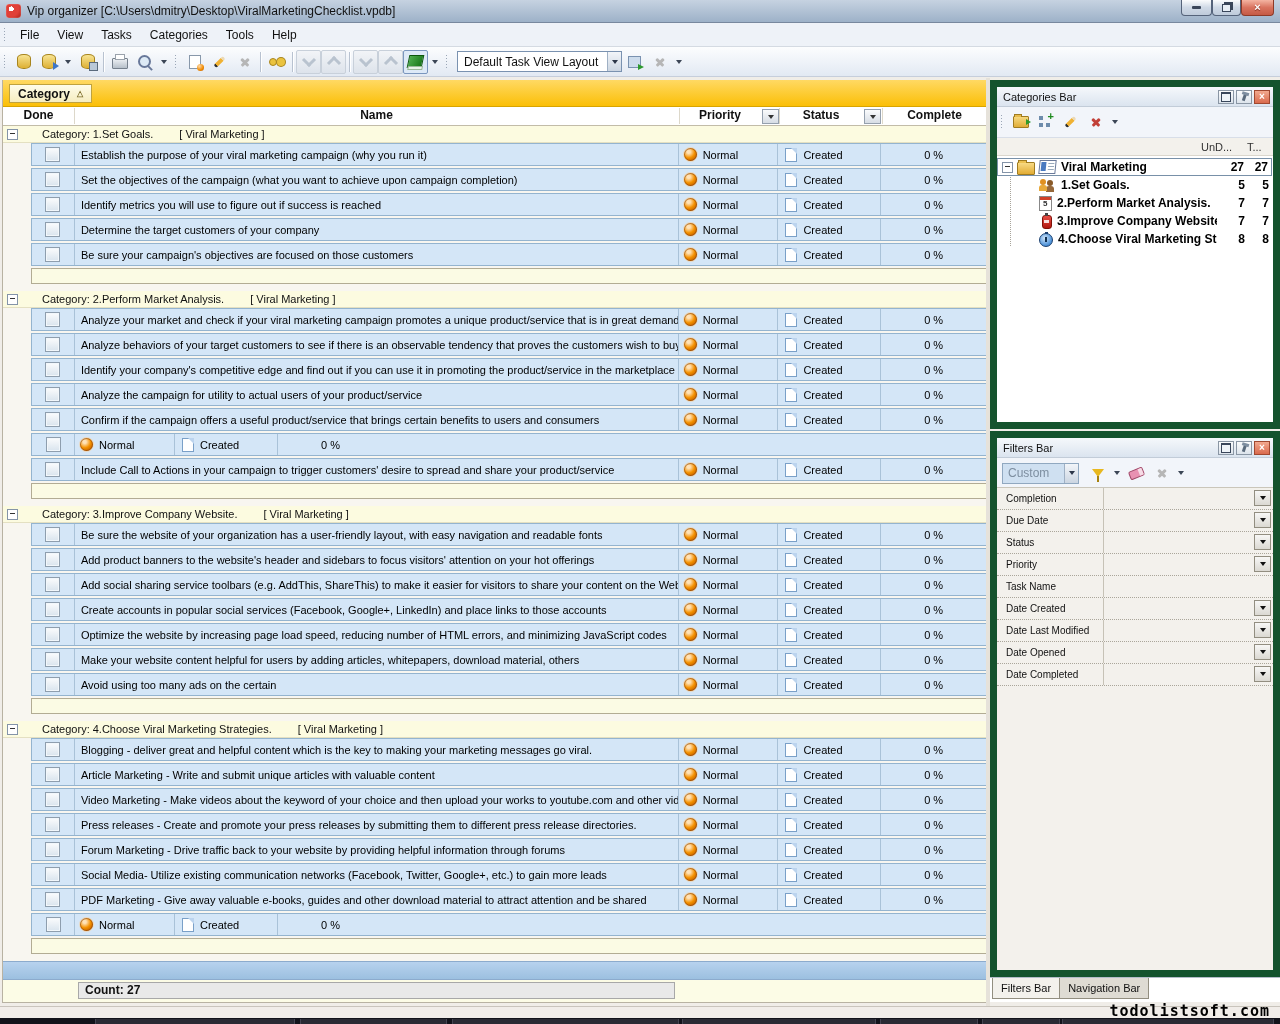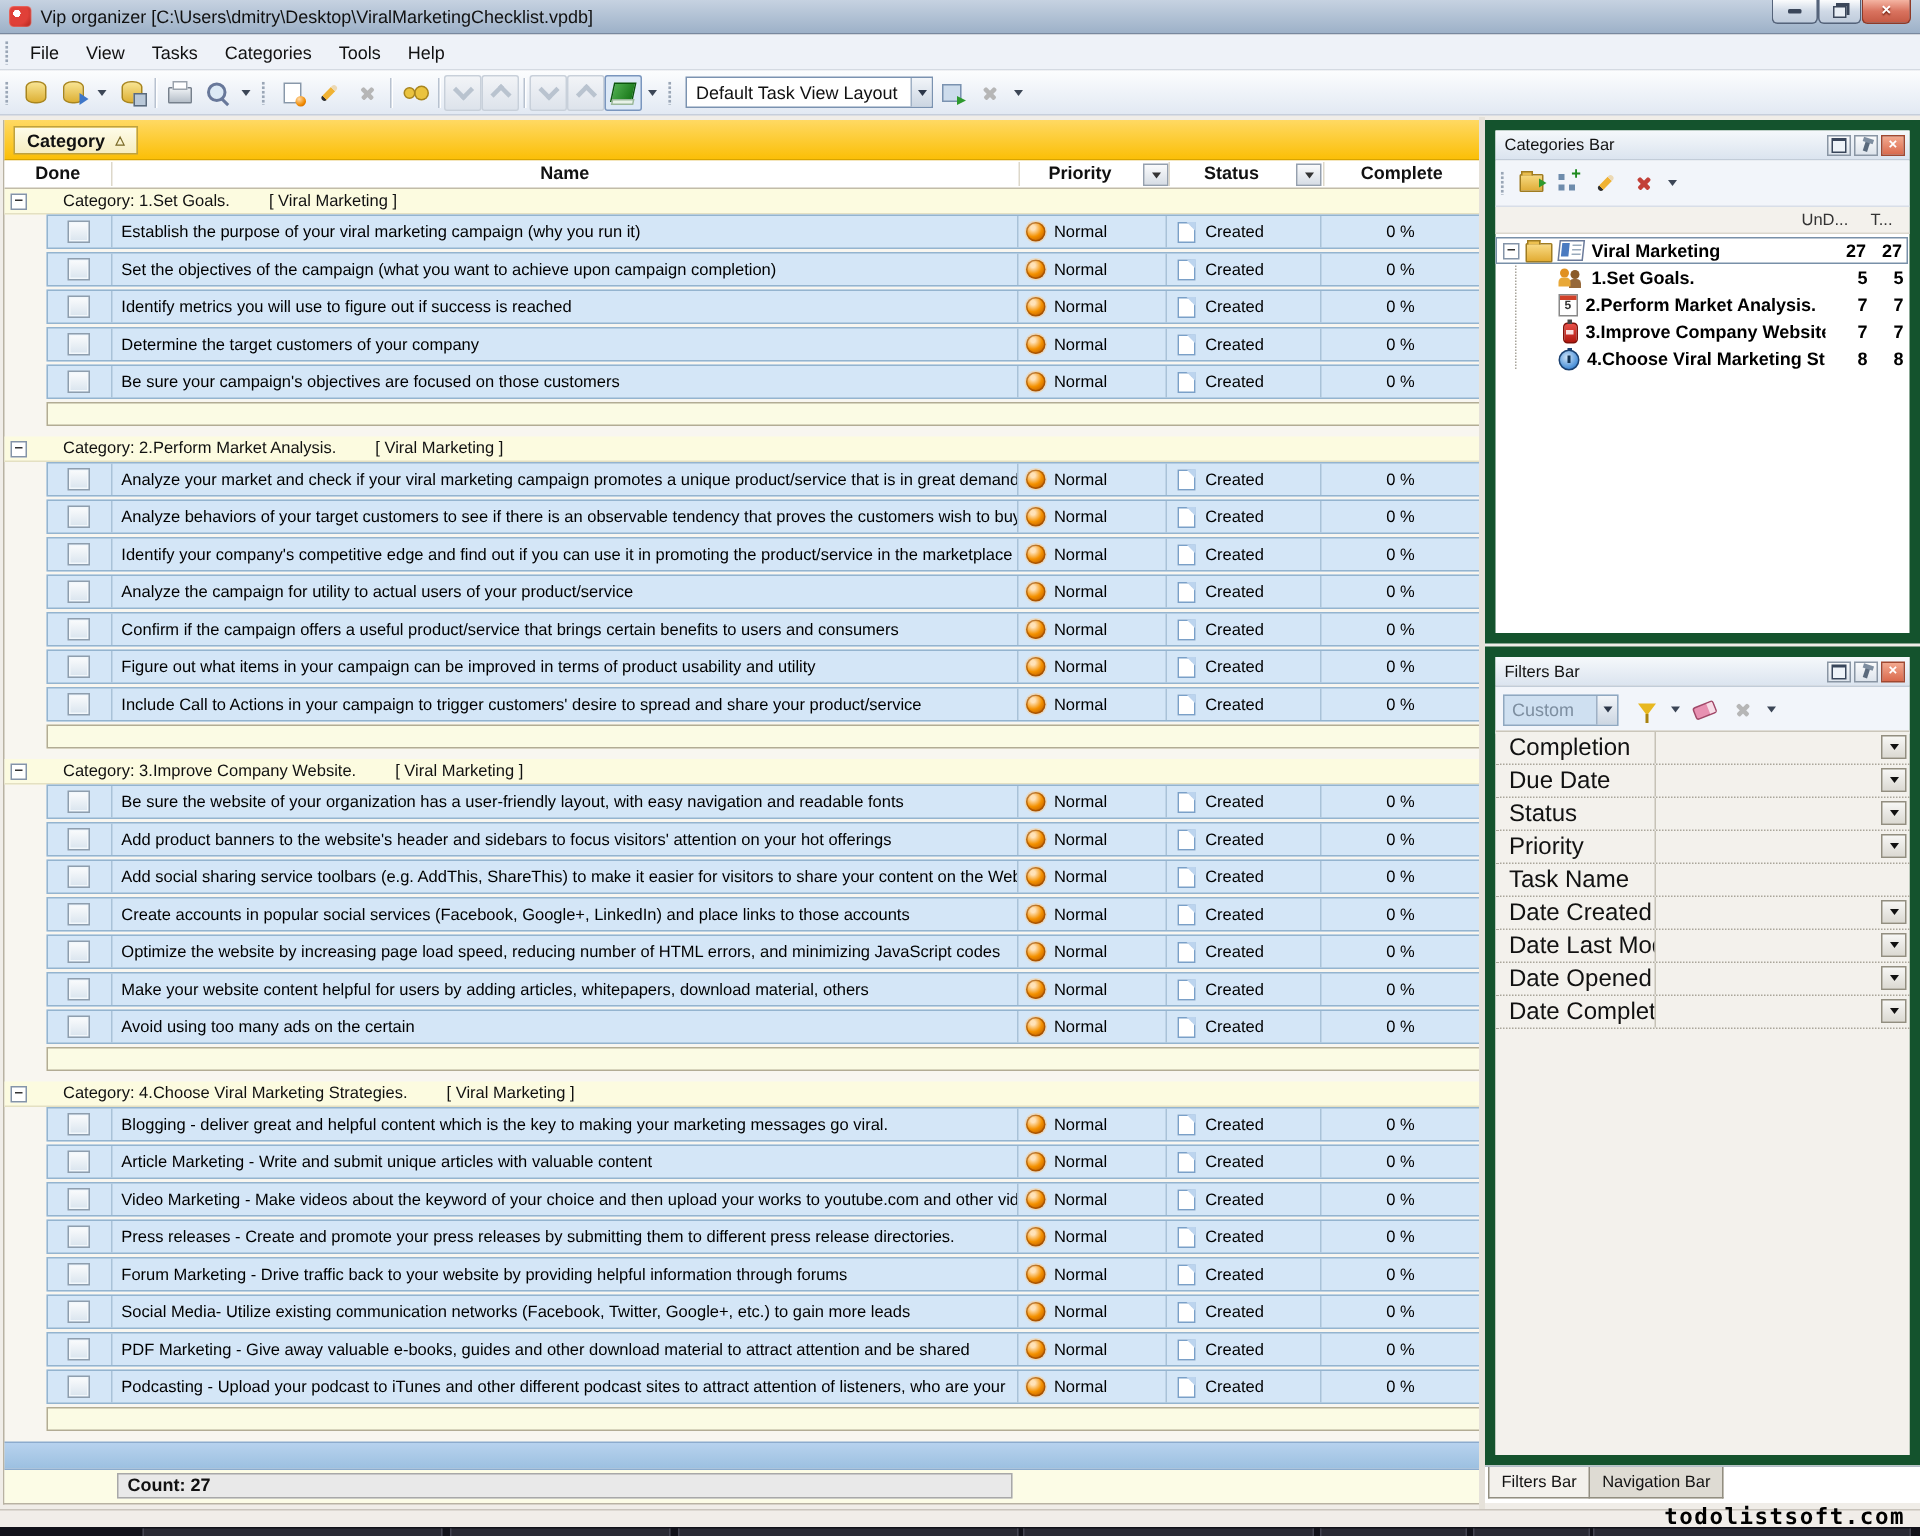--- a/index.html
+++ b/index.html
@@ -160,21 +160,21 @@
   .extinguisher-icon::before{content:'';position:absolute;left:2px;top:-3px;width:3px;height:3px;background:#444;}
   .extinguisher-icon::after{content:'';position:absolute;left:1px;top:4px;width:5px;height:3px;background:#fff;opacity:.85;}
   .stopwatch-icon{width:12px;height:12px;border-radius:50%;background:radial-gradient(circle at 40% 35%,#cfe4f8,#4a90d8 70%,#20508a);border:1px solid #1a4070;margin-top:1px;}
   .stopwatch-icon::before{content:'';position:absolute;left:5px;top:-2px;width:3px;height:2px;background:#1a4070;}
   .stopwatch-icon::after{content:'';position:absolute;left:5px;top:3px;width:1.5px;height:5px;background:#103050;}
 
   
   .fpanel-body{background:#f3f1ec;position:absolute;top:49px;bottom:0;left:0;right:0;border-top:1px solid #cac6ba;}
   .fcombo{height:19px;width:75px;background:#cfe0f1;border:1px solid #90a8c0;margin-left:5px;display:flex;align-items:center;font-size:12px;}
   .fcombo .val{flex:1;padding:0 5px;color:#7d8ea0;}
-  .f-row{height:21px;display:flex;align-items:center;border-bottom:1px dotted #aaa69a;position:relative;font-size:16px;color:#111;}
+  .f-row{height:21px;display:flex;align-items:center;border-bottom:1px dotted #aaa69a;position:relative;font-size:10px;color:#111;}
   .f-label{width:97px;padding-left:9px;white-space:nowrap;overflow:hidden;flex:none;}
   .f-value{flex:1;height:100%;border-left:1px solid #c6c2b6;}
   .f-drop{position:absolute;right:2px;top:2px;width:17px;height:16px;background:linear-gradient(#f7f7f5,#dbd9d2);
     border:1px solid #928e80;display:flex;align-items:center;justify-content:center;box-sizing:border-box;}
   .f-drop .dar{width:0;height:0;border-left:3.5px solid transparent;border-right:3.5px solid transparent;border-top:4.5px solid #111;}
 
   
   .tabsrow{position:absolute;left:990px;top:977px;width:290px;height:24px;background:#fff;border-top:1px solid #b2bcc8;display:flex;}
   .tab{height:20px;padding:0 8px;font-size:11px;color:#111;border:1px solid #928e80;border-top:none;display:flex;align-items:center;}
   .tab.active{background:#f3f1ec;margin-left:2px;}
@@ -465,21 +465,20 @@
         <div class="c cs">
           <span class="page"></span>
           <span class="lbl">Created</span>
         </div>
         <div class="c cc2">0 %</div>
       </div>
       <div class="task-row">
         <div class="c cd">
           <span class="checkbox"></span>
         </div>
-        <div class="c cn">Figure out what items in your campaign can be improved in terms of product usability and utility</div>
         <div class="c cp">
           <span class="sphere"></span>
           <span class="lbl">Normal</span>
         </div>
         <div class="c cs">
           <span class="page"></span>
           <span class="lbl">Created</span>
         </div>
         <div class="c cc2">0 %</div>
       </div>
@@ -719,21 +718,20 @@
         <div class="c cs">
           <span class="page"></span>
           <span class="lbl">Created</span>
         </div>
         <div class="c cc2">0 %</div>
       </div>
       <div class="task-row">
         <div class="c cd">
           <span class="checkbox"></span>
         </div>
-        <div class="c cn">Podcasting - Upload your podcast to iTunes and other different podcast sites to attract attention of listeners, who are your</div>
         <div class="c cp">
           <span class="sphere"></span>
           <span class="lbl">Normal</span>
         </div>
         <div class="c cs">
           <span class="page"></span>
           <span class="lbl">Created</span>
         </div>
         <div class="c cc2">0 %</div>
       </div>

